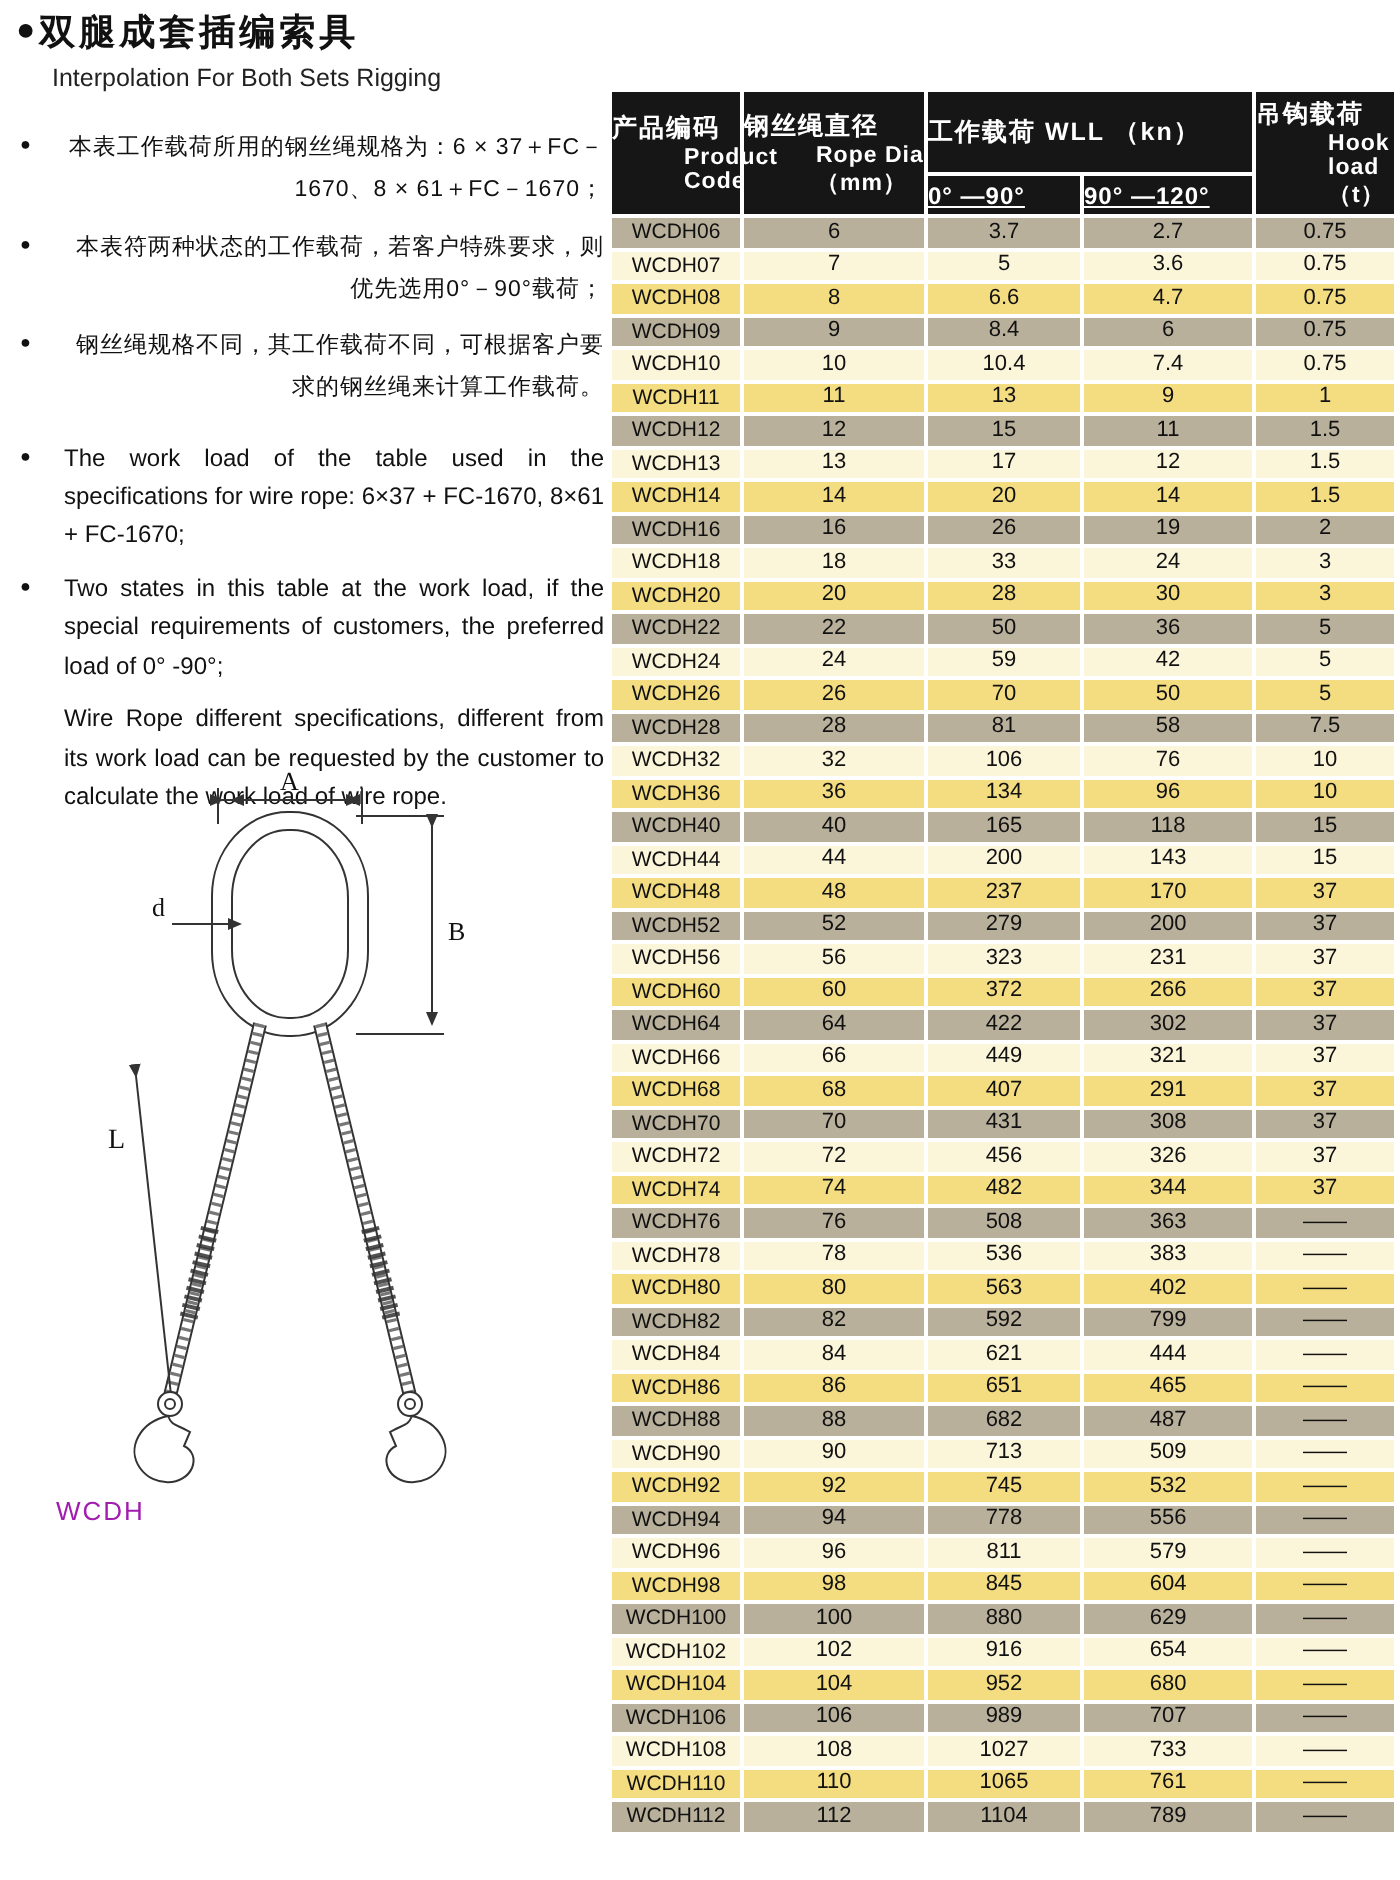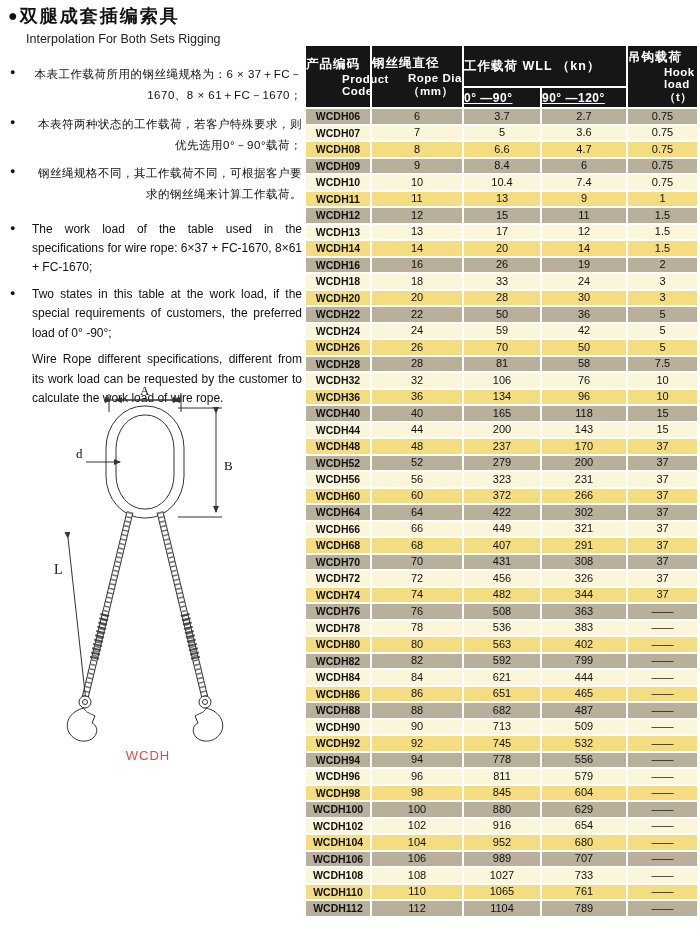--- a/index.html
+++ b/index.html
@@ -20,38 +20,38 @@
   .note .nb { width:22px; flex:0 0 22px; font-size:9px; padding-top:3px; }
   .note .nt { flex:1; }
   .note.zh .nt { font-size:11.5px; line-height:1.85; letter-spacing:0.5px;text-align:right; }
   .note.en .nt { font-size:12px; line-height:1.62; text-align:justify; }
   .note.cont .nb { visibility:hidden; }
   .note.gap { margin-top:14px; }
 
   
   .diagram { position:absolute; left:28px; top:386px; width:240px; }
   .diagram svg { display:block; }
-  .diagram-caption { text-align:center; font-size:13px; letter-spacing:1px;
-                     margin-top:2px; color:#ef4444; width:240px; }
+  .diagram-caption { text-align:left; font-size:13px; letter-spacing:1px;
+                     margin-top:2px; color:#a21caf; width:240px; }
 
   
   .table-wrap { position:absolute; left:304px; top:44px; width:395px; }
   table { width:395px; table-layout:fixed; border-collapse:separate;
           border-spacing:2px; background:#fff; }
   col.c1{width:64px} col.c2{width:90px} col.c3{width:76px}
   col.c4{width:84px} col.c5{width:69px}
   th { background:var(--header-bg,#161616); color:var(--header-text,#fff);
        font-weight:bold; text-align:left; vertical-align:middle; padding:1px 0; }
   th .l1 { display:block; font-size:12.5px; letter-spacing:1px; }
   th .l2 { display:block; font-size:11.5px; letter-spacing:0.5px; font-weight:bold;padding-left:36px; }
   tr.h1 th { height:40px; }
   tr.h2 th { height:19px; font-size:12px; letter-spacing:0.5px;text-decoration:underline; }
   td { height:14.5px; text-align:center; vertical-align:middle;
        font-size:11px; line-height:1; padding:0; white-space:nowrap; }
-  td:first-child { font-weight:bold; font-size:10.5px; }
+  td:first-child { font-weight:normal; font-size:10.5px; }
   tr.tan td    { background:var(--row-tan,#b9b09b); }
   tr.cream td  { background:var(--row-cream,#fbf5da); }
   tr.yellow td { background:var(--row-yellow,#f3dd80); }
 </style>
 </head>
 <body>
 
 <div class="page">
 
   <div class="page-header">

